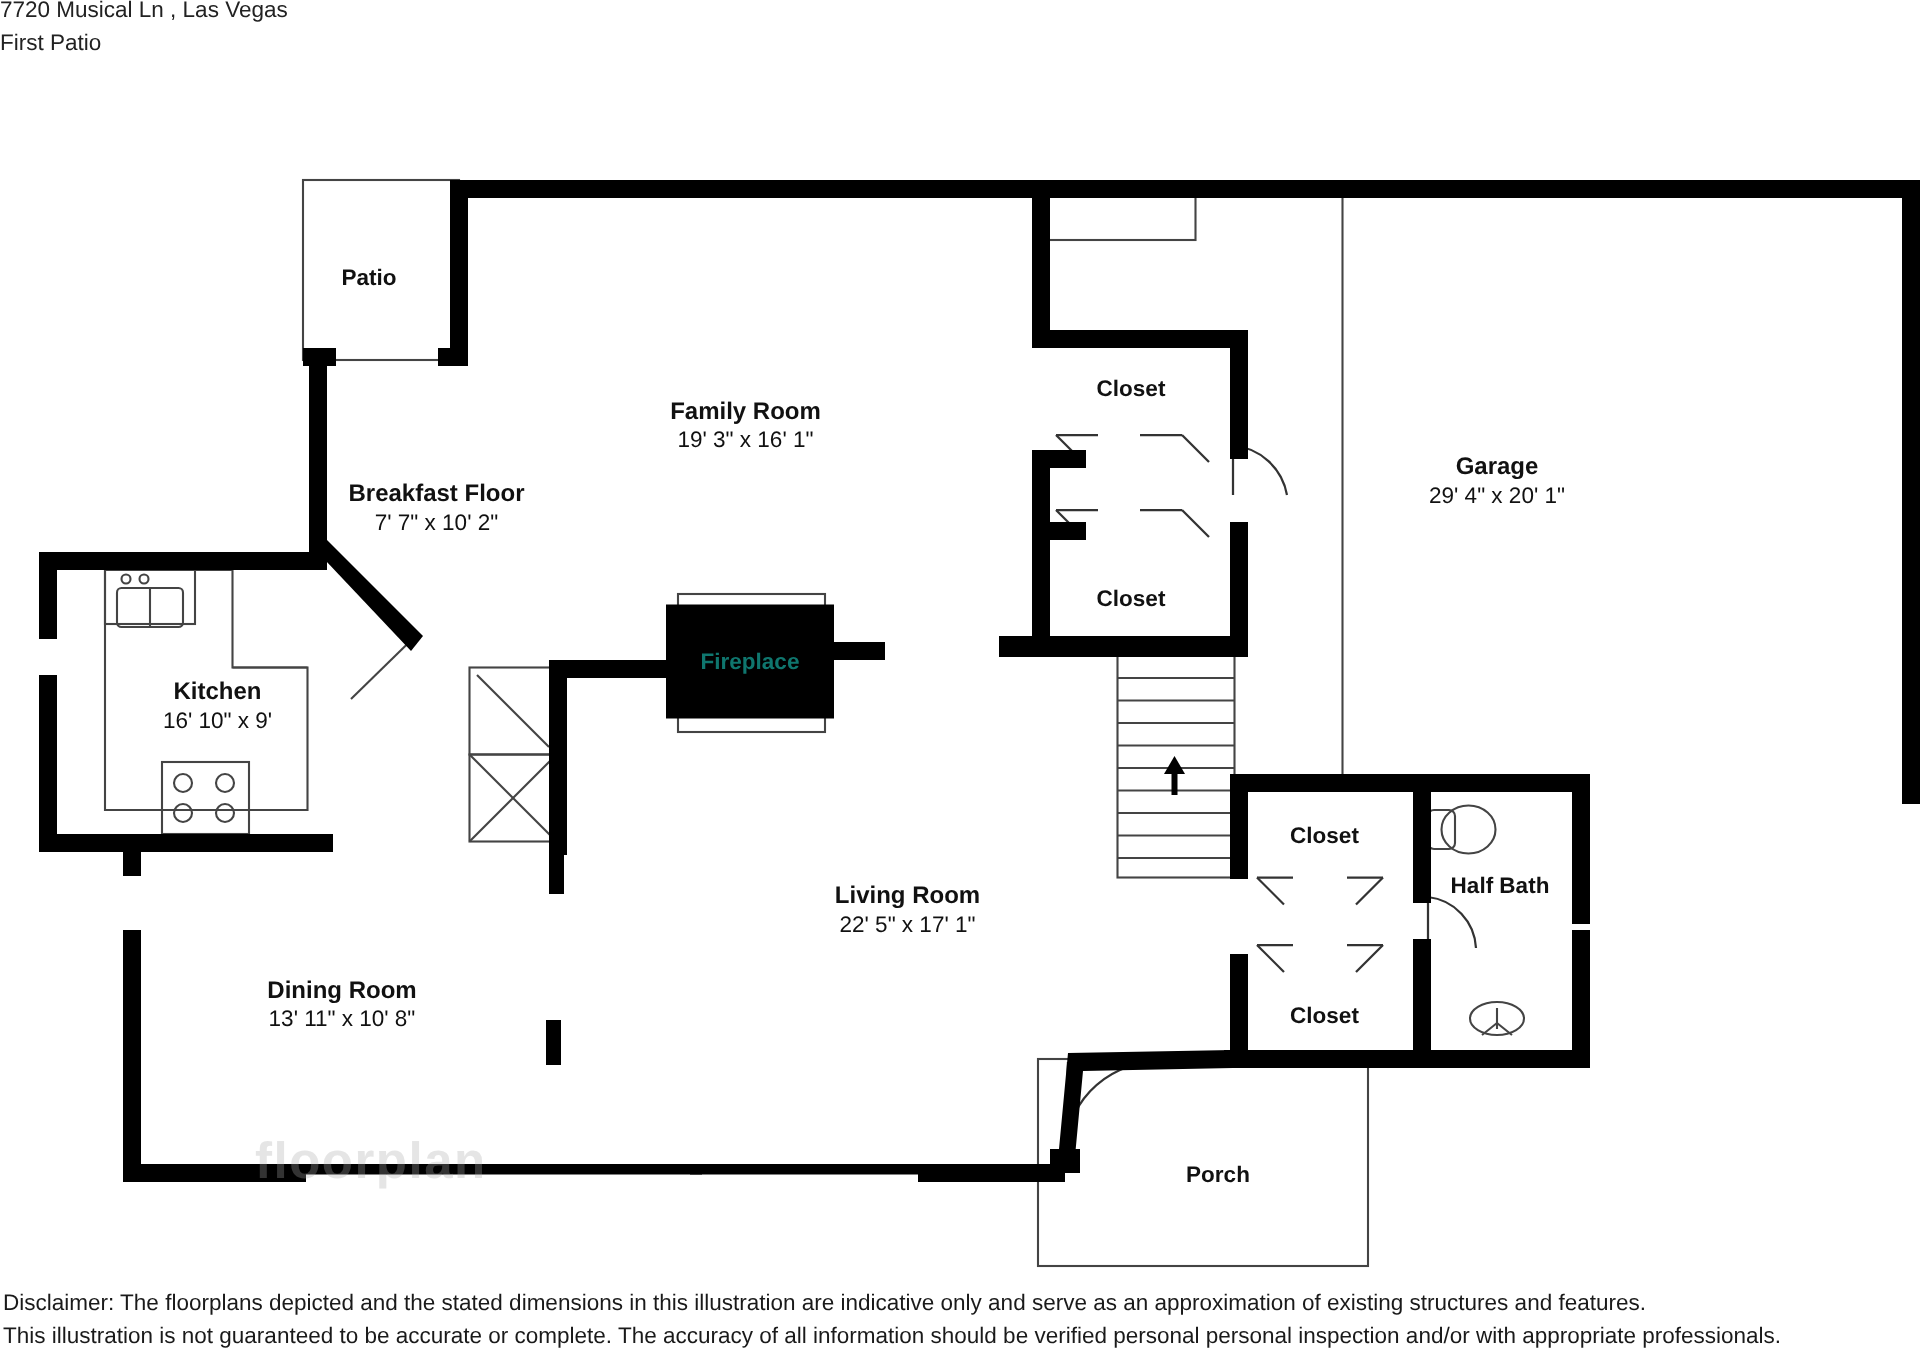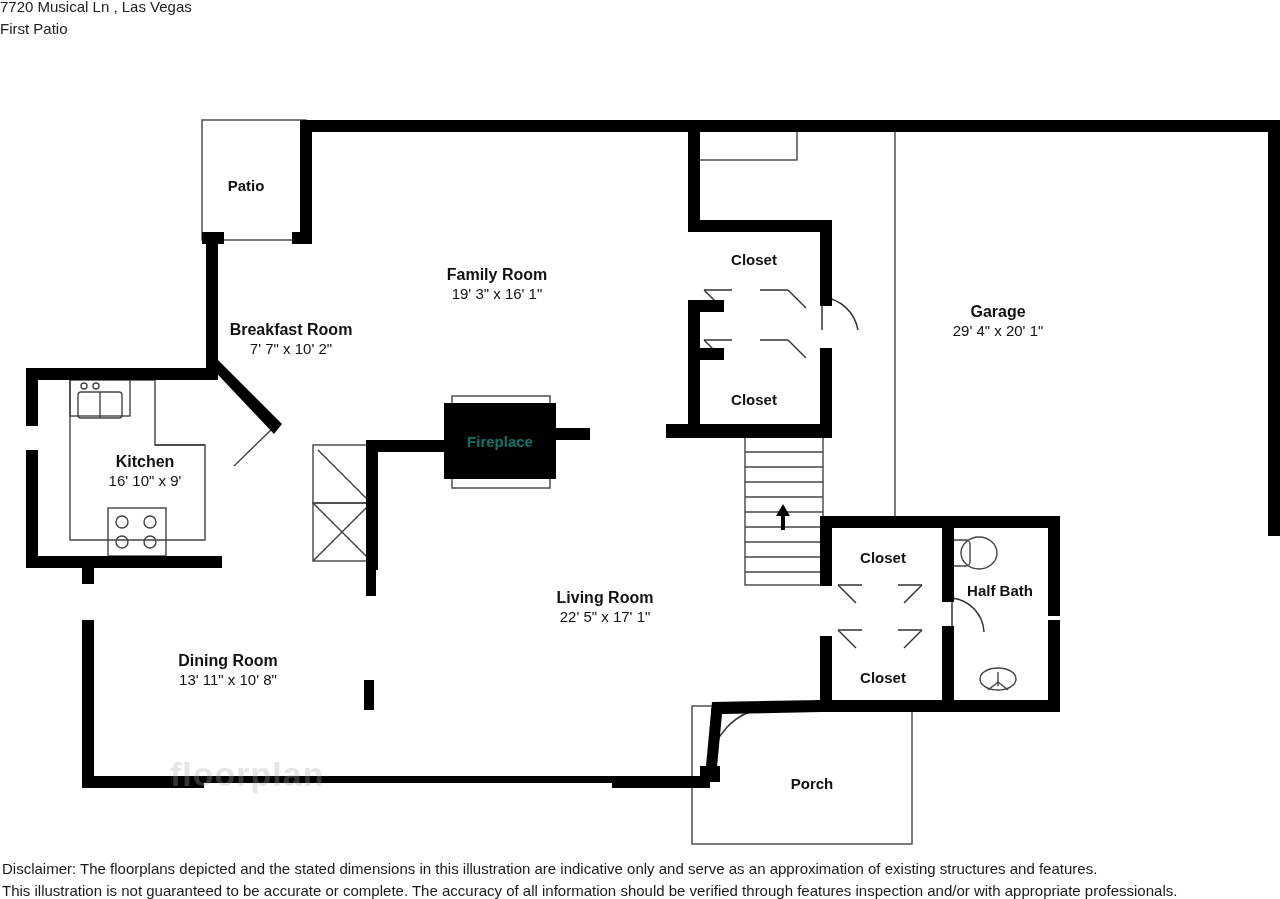--- a/index.html
+++ b/index.html
@@ -248,21 +248,21 @@
 <div class="room small" style="left:246px; top:177px;">
   <div class="nm">Patio</div>
 </div>
 
 <div class="room" style="left:497px; top:265px;">
   <div class="nm">Family Room</div>
   <div class="dm">19' 3" x 16' 1"</div>
 </div>
 
 <div class="room" style="left:291px; top:320px;">
-  <div class="nm">Breakfast Room</div>
+  <div class="nm">Breakfast Floor</div>
   <div class="dm">7' 7" x 10' 2"</div>
 </div>
 
 <div class="room" style="left:145px; top:452px;">
   <div class="nm">Kitchen</div>
   <div class="dm">16' 10" x 9'</div>
 </div>
 
 <div class="room" style="left:228px; top:651px;">
   <div class="nm">Dining Room</div>
@@ -301,13 +301,13 @@
 
 <div class="room small" style="left:812px; top:775px;">
   <div class="nm">Porch</div>
 </div>
 
 <div class="fp-label" style="left:500px; top:433px;">Fireplace</div>
 
 <div class="watermark">floorplan</div>
 
 <div class="disc" id="disc1">Disclaimer: The floorplans depicted and the stated dimensions in this illustration are indicative only and serve as an approximation of existing structures and features.</div>
-<div class="disc" id="disc2">This illustration is not guaranteed to be accurate or complete. The accuracy of all information should be verified through features inspection and/or with appropriate professionals.</div>
+<div class="disc" id="disc2">This illustration is not guaranteed to be accurate or complete. The accuracy of all information should be verified personal personal inspection and/or with appropriate professionals.</div>
 
 </body></html>

